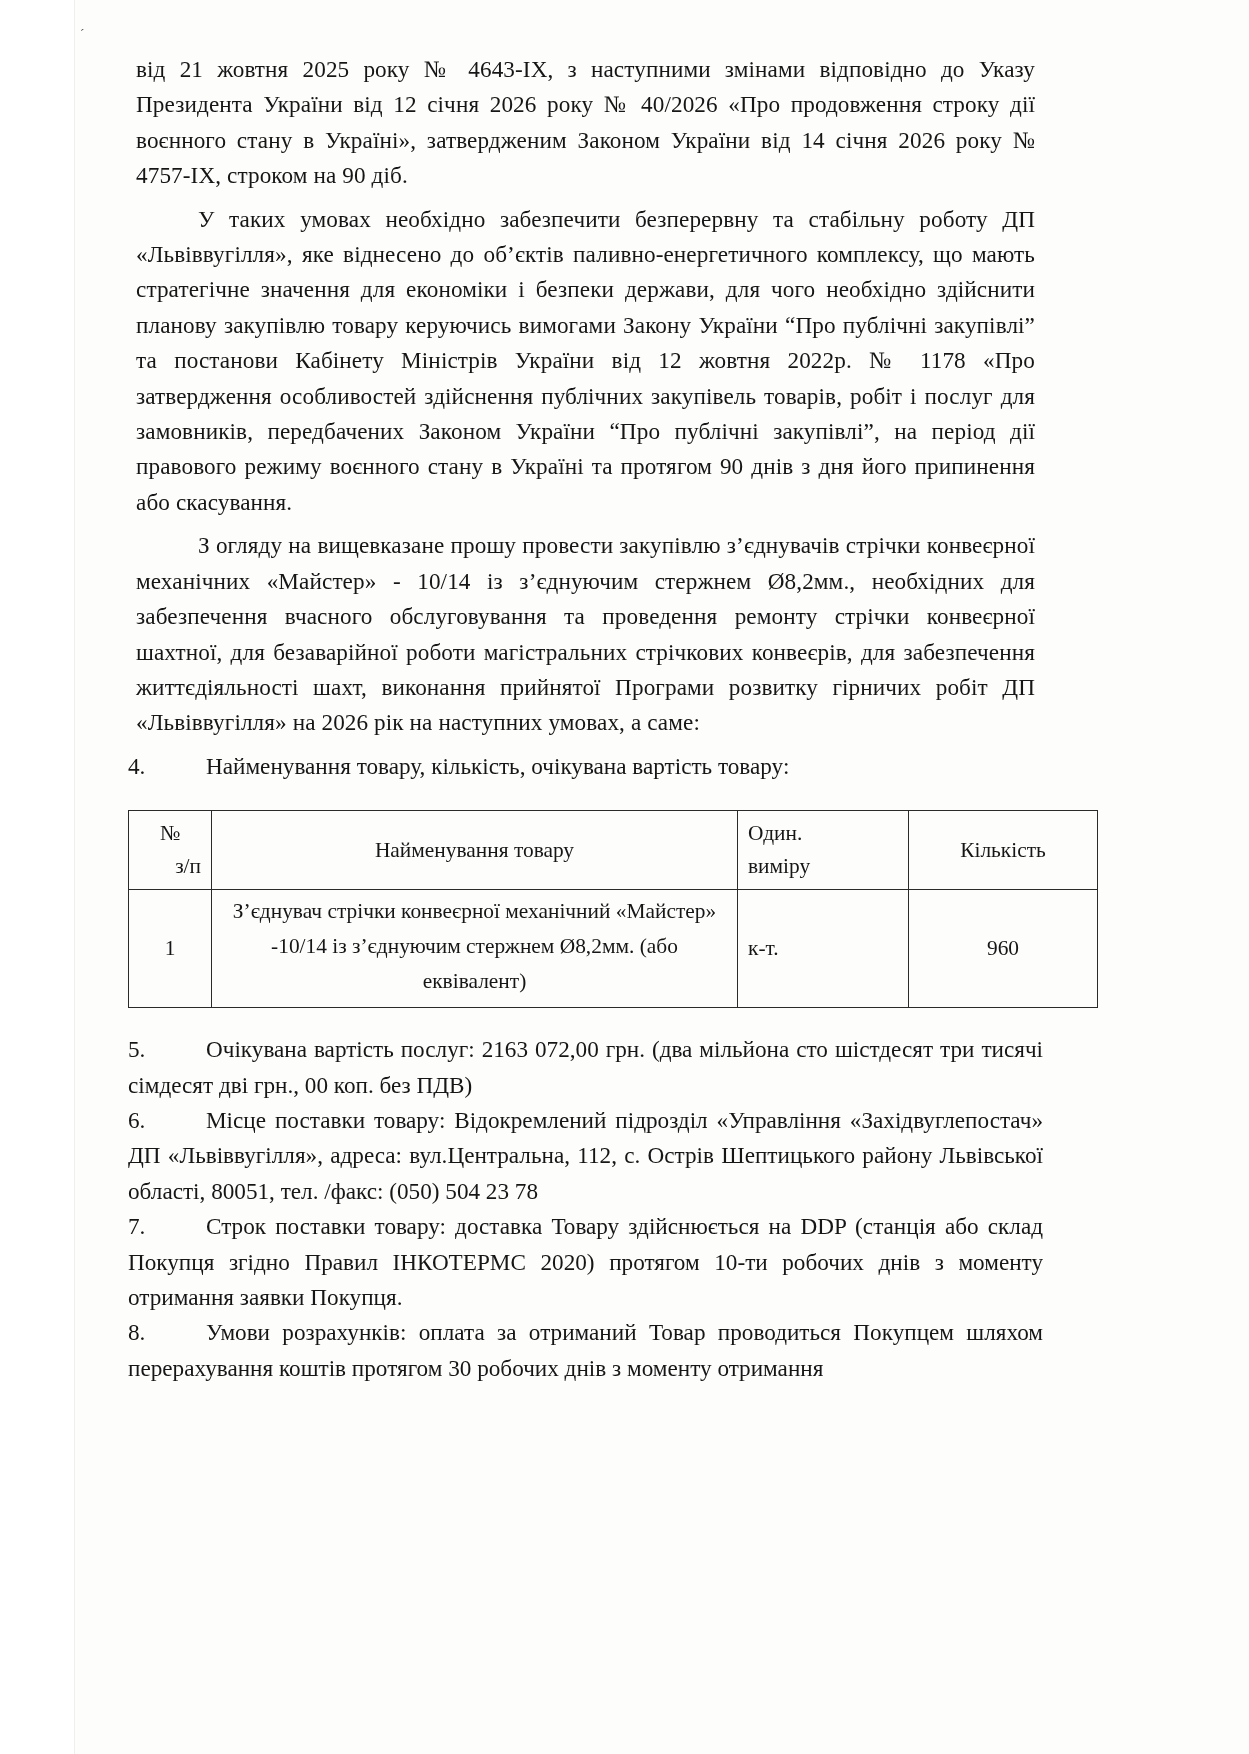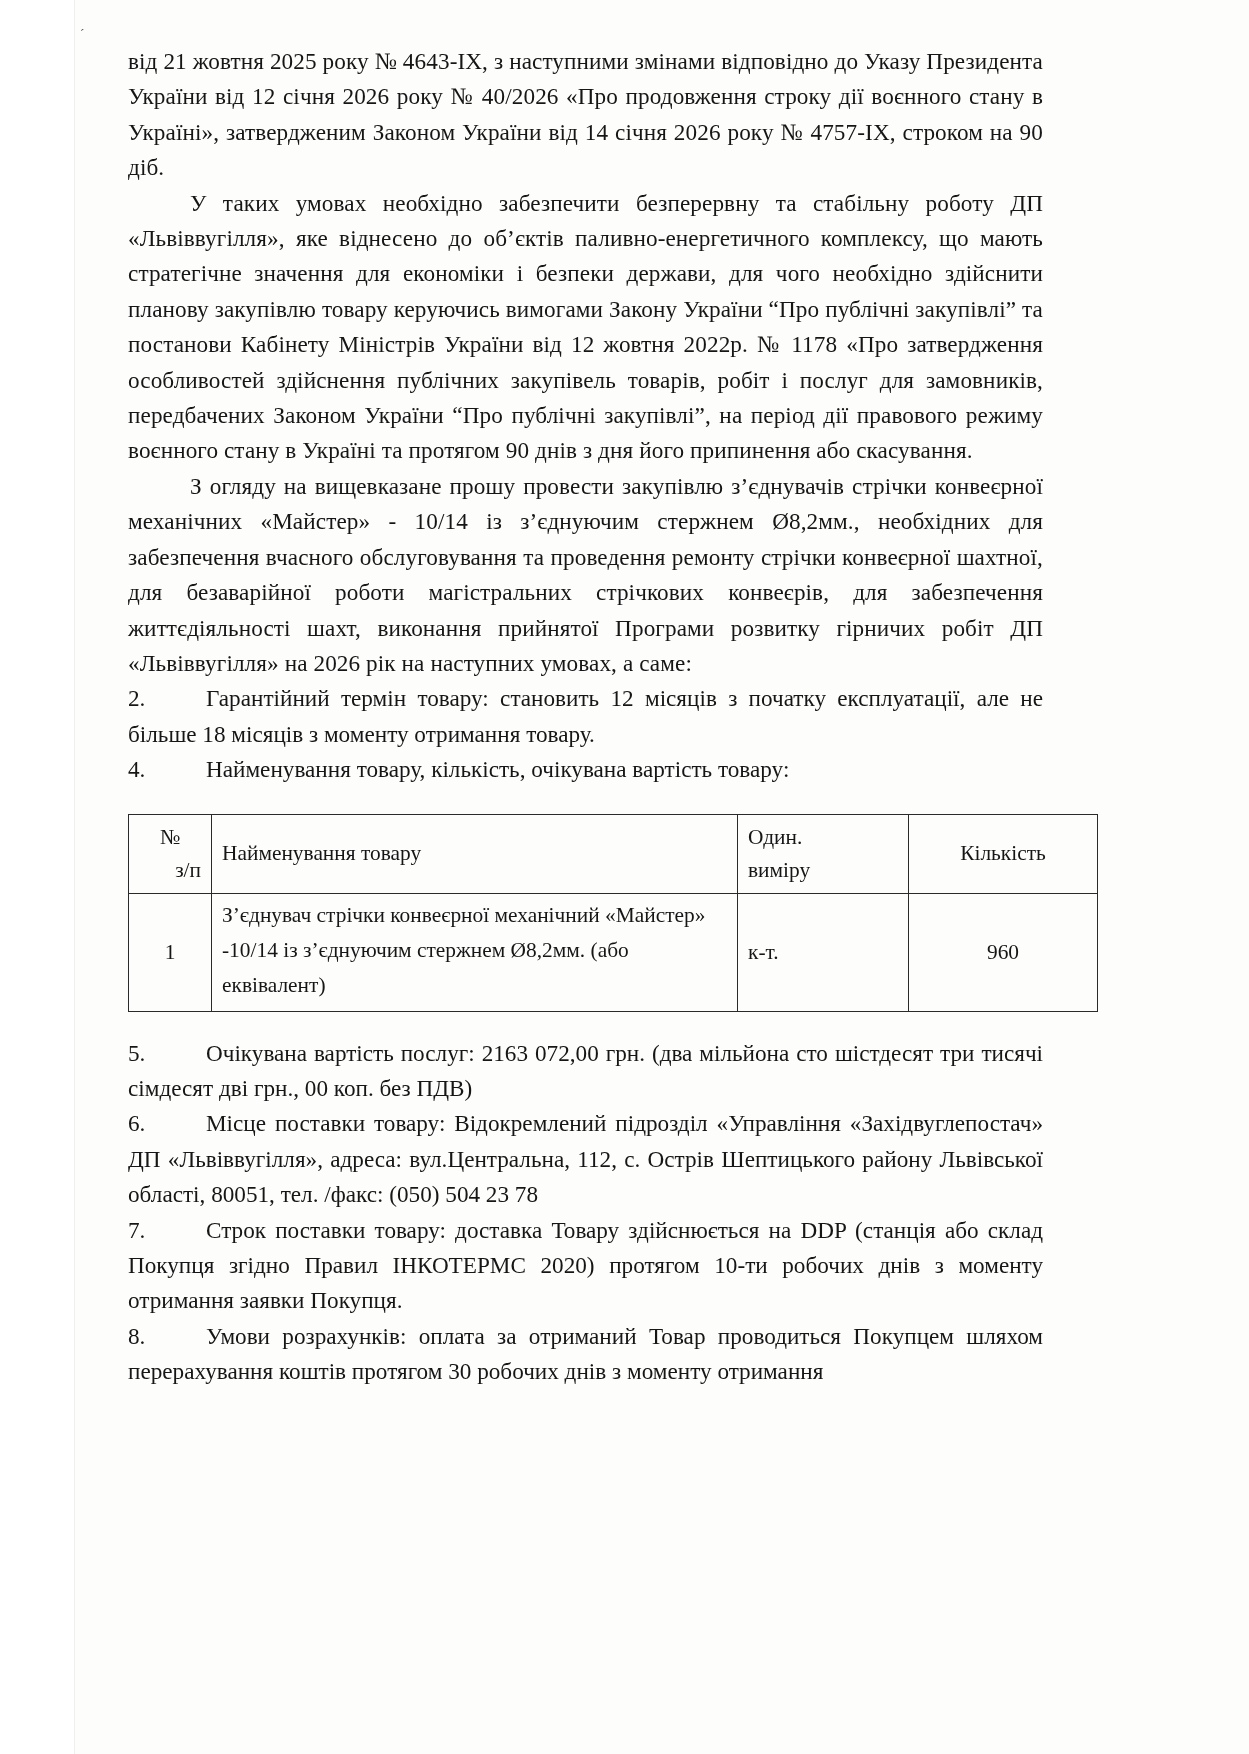--- a/index.html
+++ b/index.html
@@ -42,21 +42,21 @@
     font-size: 13px;
     line-height: 12px;
   }
   .content {
     position: absolute;
     left: 128px;
     top: 44px;
     width: 915px;
   }
   p.para {
-    margin: 0;
+    margin: 8px;
     font-size: 23.2px;
     line-height: 35.4px;
     text-align: justify;
     text-justify: inter-word;
     letter-spacing: 0.1px;
   }
   p.para.indent {
     text-indent: 62px;
   }
   .numitem {
@@ -82,21 +82,21 @@
     line-height: 33px;
     table-layout: fixed;
   }
   table.goods th, table.goods td {
     border: 1.6px solid #2a2a2a;
     padding: 6px 10px;
     vertical-align: middle;
     font-weight: normal;
   }
   table.goods th.c0, table.goods td.c0 { width: 62px; text-align: center; }
-  table.goods th.c1, table.goods td.c1 { width: 505px; text-align: left; }
+  table.goods th.c1, table.goods td.c1 { width: 505px; text-align: center; }
   table.goods th.c2, table.goods td.c2 { width: 150px; text-align: left; }
   table.goods th.c3, table.goods td.c3 { width: 168px; text-align: center; }
   table.goods th.c0 .l1 { display: block; }
   table.goods th.c0 .l2 { display: block; text-align: right; }
   table.goods th.c2 .l1 { display: block; }
   table.goods th.c2 .l2 { display: block; }
   table.goods th.c1 { vertical-align: middle; }
   table.goods td.c1 { line-height: 35px; padding-top: 4px; padding-bottom: 8px; }
 </style>
 </head>
@@ -108,23 +108,20 @@
 
   <div class="content">
 
     <p class="para">від 21 жовтня 2025 року № 4643-IX, з наступними змінами відповідно до Указу Президента України від 12 січня 2026 року № 40/2026 «Про продовження строку дії воєнного стану в Україні», затвердженим Законом України від 14 січня 2026 року № 4757-IX, строком на 90 діб.</p>
 
     <p class="para indent">У таких умовах необхідно забезпечити безперервну та стабільну роботу ДП «Львіввугілля», яке віднесено до об’єктів паливно-енергетичного комплексу, що мають стратегічне значення для економіки і безпеки держави, для чого необхідно здійснити планову закупівлю товару керуючись вимогами Закону України “Про публічні закупівлі” та постанови Кабінету Міністрів України від 12 жовтня 2022р. № 1178 «Про затвердження особливостей здійснення публічних закупівель товарів, робіт і послуг для замовників, передбачених Законом України “Про публічні закупівлі”, на період дії правового режиму воєнного стану в Україні та протягом 90 днів з дня його припинення або скасування.</p>
 
     <p class="para indent">З огляду на вищевказане прошу провести закупівлю з’єднувачів стрічки конвеєрної механічних «Майстер» - 10/14 із з’єднуючим стержнем Ø8,2мм., необхідних для забезпечення вчасного обслуговування та проведення ремонту стрічки конвеєрної шахтної, для безаварійної роботи магістральних стрічкових конвеєрів, для забезпечення життєдіяльності шахт, виконання прийнятої Програми розвитку гірничих робіт ДП «Львіввугілля» на 2026 рік  на наступних умовах, а саме:</p>
 
 
-    <div class="numitem">
-      <span class="num">2.</span><span>Гарантійний термін товару: становить 12 місяців з початку експлуатації, але не більше 18 місяців з моменту отримання товару.</span>
-    </div>
 
 
     <div class="numitem">
       <span class="num">4.</span><span>Найменування товару, кількість, очікувана вартість товару:</span>
     </div>
 
     <div class="tbl-wrap">
       <table class="goods">
         <thead>
           <tr>

